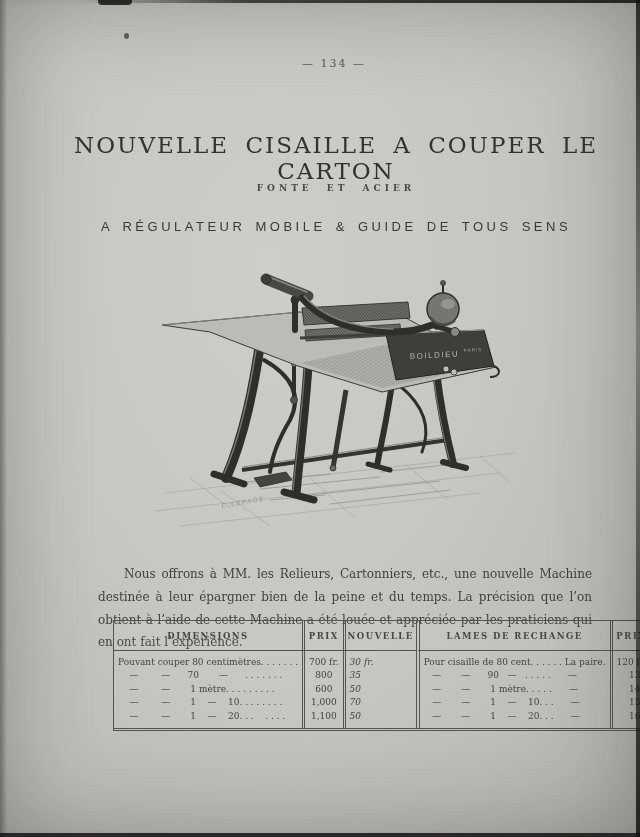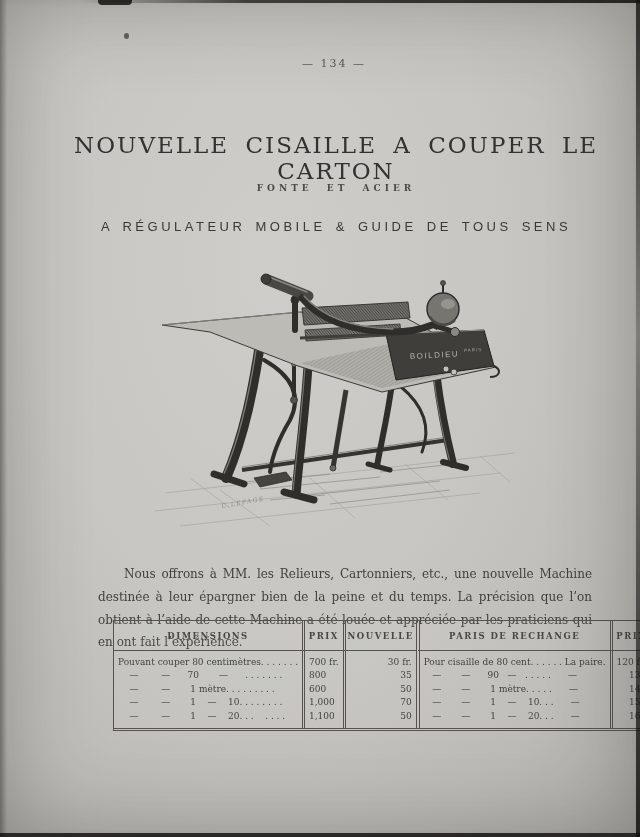--- a/index.html
+++ b/index.html
@@ -33,23 +33,23 @@
     text-align:justify;color:#43413d;text-indent:26px;}
 
   .table-wrap{position:absolute;top:620px;left:113px;width:465px;}
   table.price{border-collapse:separate;border-spacing:0;width:100%;
     border:1px solid #56534e;border-bottom:3px double #56534e;background:rgba(255,255,255,.05);}
   table.price th{font-size:8.5px;letter-spacing:1.5px;font-weight:700;color:#4a4843;
     padding:10px 2px 9px;text-align:center;border-bottom:1px solid #56534e;}
   table.price td{font-size:9px;color:#45433f;padding:0.5px 4px;white-space:pre;line-height:1.38;margin-left:46px;}
   .c-dim{width:168px;}
   .c-prix{width:54px;border-left:3px double #56534e;}
-  td.c-prix{text-align:left;padding-right:10px;}
+  td.c-prix{text-align:center;padding-right:10px;}
   .c-emb{width:56px;border-left:3px double #56534e;}
-  td.c-emb{text-align:right;padding-right:14px;}
+  td.c-emb{text-align:left;padding-right:14px;font-style:italic;}
   .c-lame{width:136px;border-left:4px double #56534e;}
   .c-prix2{width:47px;border-left:3px double #56534e;}
   td.c-prix2{text-align:right;padding-right:8px;}
   tbody tr:first-child td{padding-top:5px;}
   tbody tr:last-child td{padding-bottom:6px;}
 </style>
 </head>
 <body>
 
 <div class="photo">
@@ -162,21 +162,21 @@
 
   <p class="paragraph">Nous offrons à MM. les Relieurs, Cartonniers, etc., une nouvelle Machine destinée à leur épargner bien de la peine et du temps. La précision que l’on obtient à l’aide de cette Machine a été louée et appréciée par les praticiens qui en ont fait l’expérience.</p>
 
   <div class="table-wrap">
     <table class="price">
       <thead>
         <tr>
           <th class="c-dim">DIMENSIONS</th>
           <th class="c-prix">PRIX</th>
           <th class="c-emb">NOUVELLE</th>
-          <th class="c-lame">PARIS DE RECHANGE</th>
+          <th class="c-lame">LAMES DE RECHANGE</th>
           <th class="c-prix2">PRIX</th>
         </tr>
       </thead>
       <tbody>
   <tr>
     <td class="c-dim">Pouvant couper 80 centimètres. . . . . . .</td>
     <td class="c-prix">700 fr.</td>
     <td class="c-emb">30 fr.</td>
     <td class="c-lame">Pour cisaille de 80 cent. . . . . . La paire.</td>
     <td class="c-prix2">120 fr.</td>

